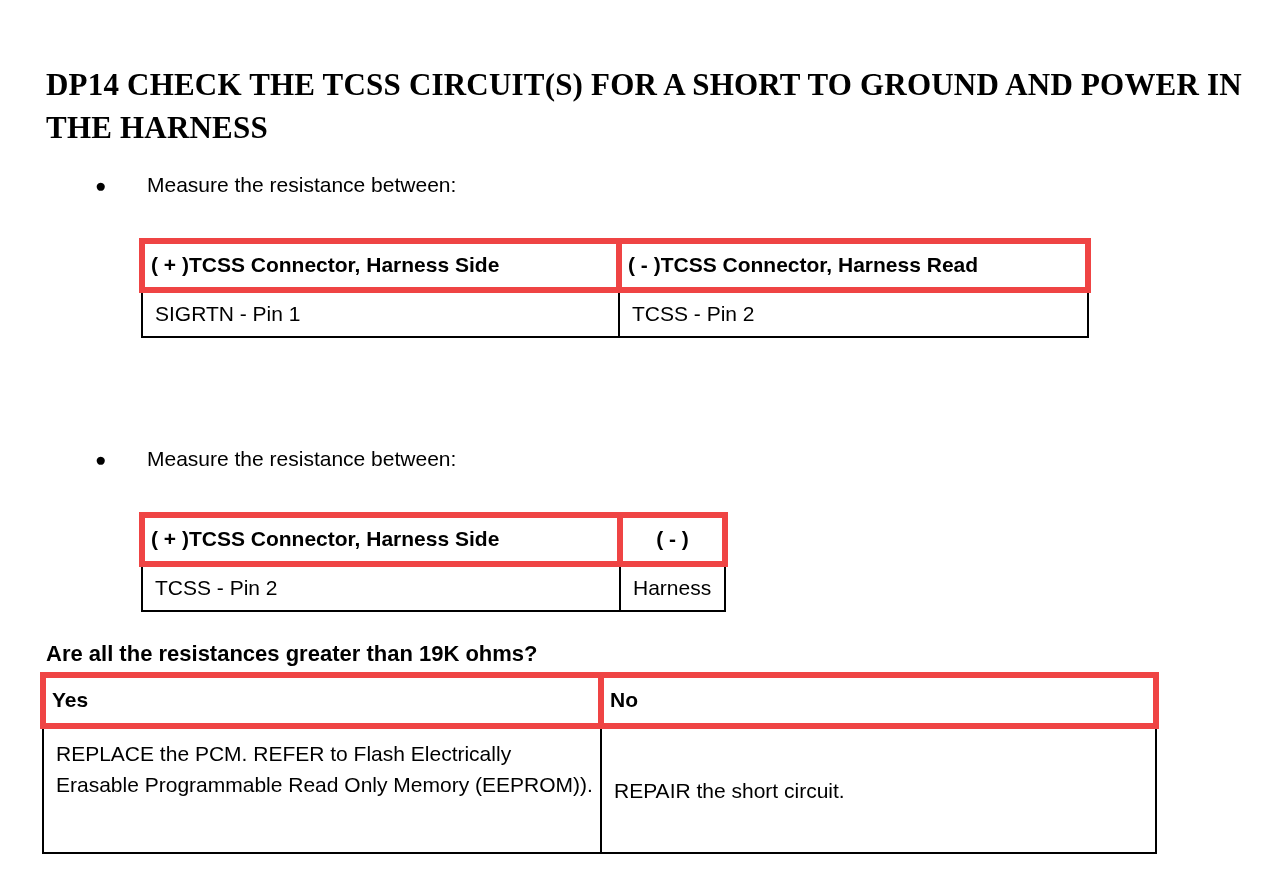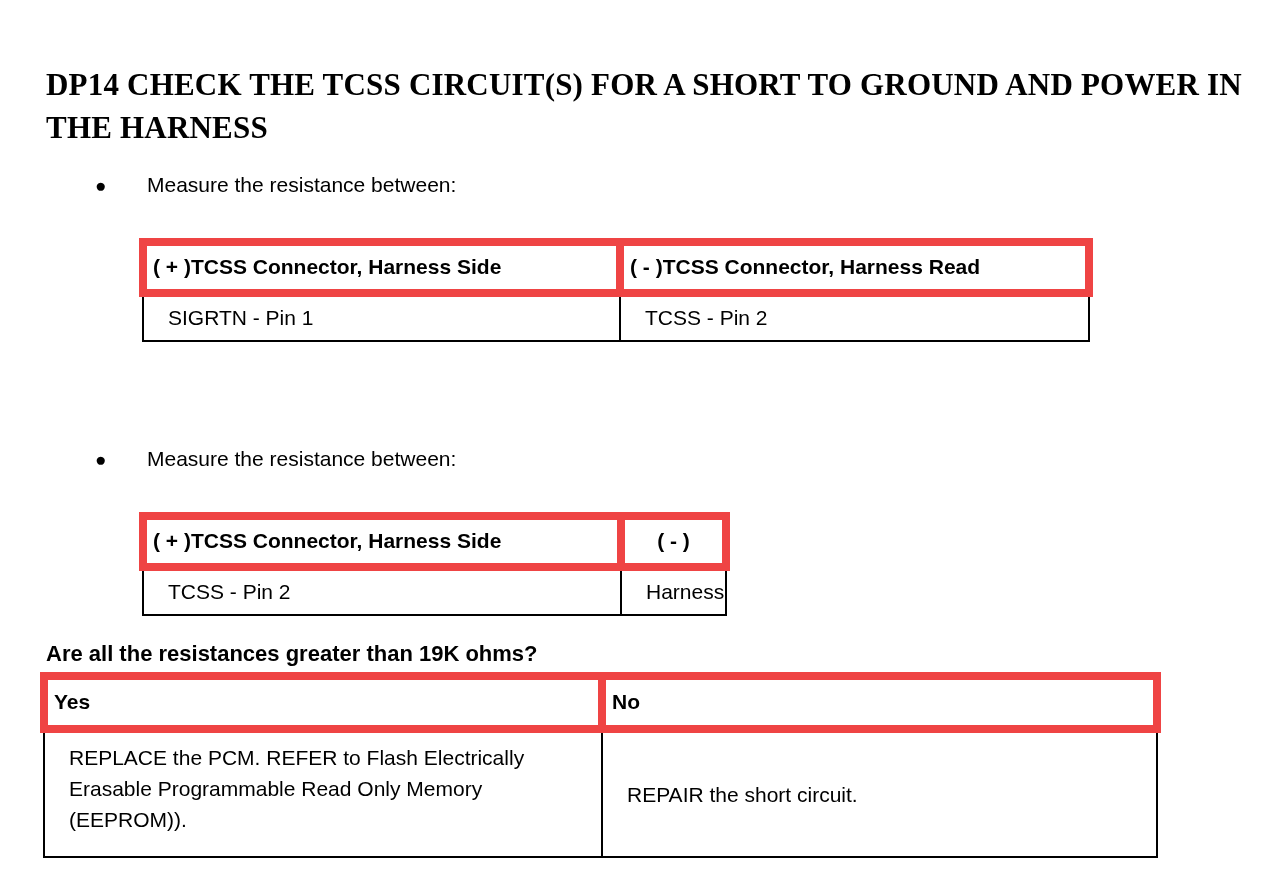--- a/index.html
+++ b/index.html
@@ -60,27 +60,27 @@
 
   
   table.grid {
     position: absolute;
     border-collapse: collapse;
     table-layout: fixed;
     background: #ffffff;
   }
   table.grid td {
     border: 2px solid #000000;
-    padding: 3px 6px 4px 24px;
+    padding: 3px 6px 4px 12px;
     vertical-align: middle;
     font-size: 21px;
     line-height: 26px;
   }
   table.grid th {
-    border: 8px solid #ef4444;
+    border: 6px solid #ef4444;
     padding: 3px 6px 4px 6px;
     vertical-align: middle;
     font-size: 21px;
     line-height: 26px;
     font-weight: bold;
     text-align: left;
   }
 
   
   #table-measure-1 {

